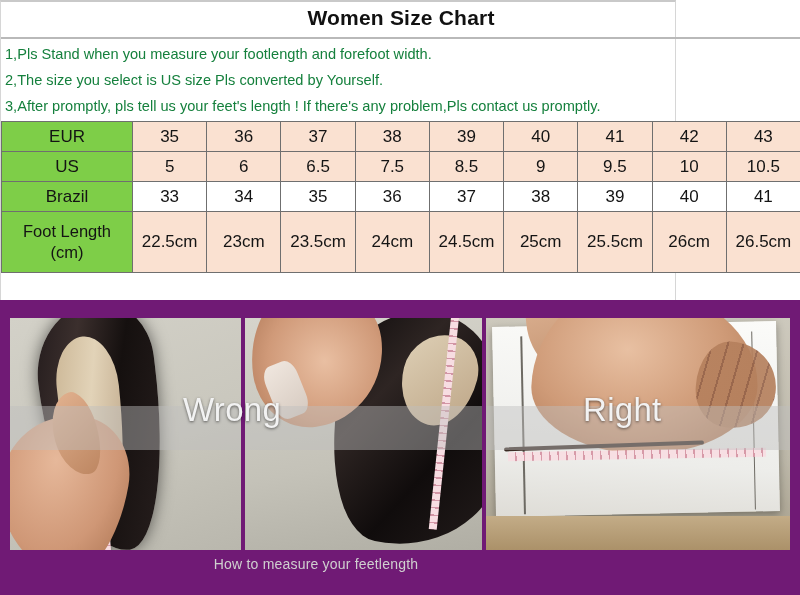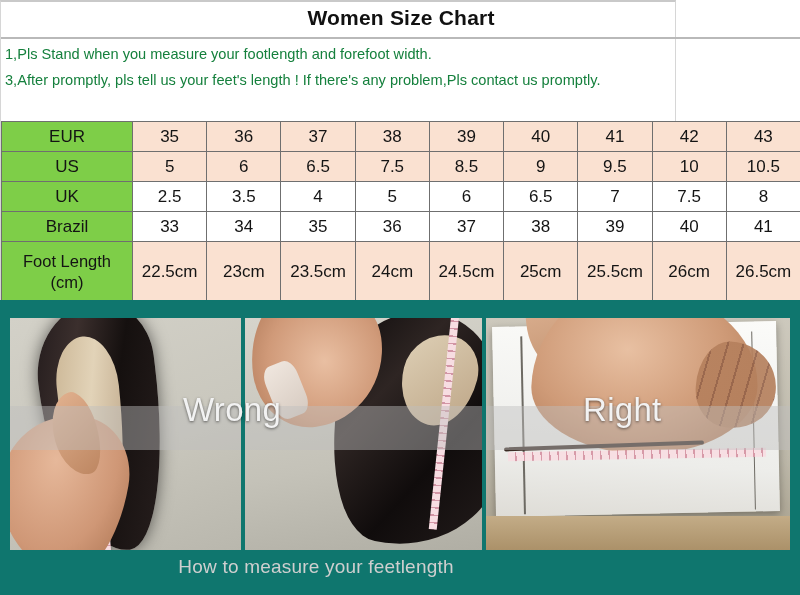--- a/index.html
+++ b/index.html
@@ -101,21 +101,21 @@
   .peach { background: #fae1d1; }
   .plain { background: #ffffff; }
 
   
   .photo-panel {
     position: absolute;
     left: 0;
     top: 300px;
     width: 800px;
     height: 295px;
-    background: #0f766e;
+    background: #701a75;
     overflow: hidden;
   }
   .photo-row {
     position: absolute;
     left: 10px;
     top: 18px;
     width: 780px;
     height: 232px;
     display: flex;
     gap: 4px;
@@ -329,38 +329,39 @@
   }
   .band-label.wrong { left: 183px; }
   .band-label.right { left: 583px; }
 
   .caption {
     position: absolute;
     left: 0;
     top: 256px;
     width: 632px;
     text-align: center;
-    font-size: 19px;
+    font-size: 14px;
     color: #cfcfcf;
     font-family: "Liberation Sans", sans-serif;
     letter-spacing: .2px;
   }
 </style>
 </head>
 <body>
 
 <div id="page">
 
   <div class="card">
 
     <div class="chart-title">Women Size Chart</div>
     <div class="title-rule"></div>
 
     <div class="notes">
       <div class="note-line">1,Pls Stand when you measure your footlength and forefoot width.</div>
+      <div class="note-line">2,The size you select is US size Pls converted by Yourself.</div>
       <div class="note-line">3,After promptly,  pls tell us your feet's length  ! If there's any problem,Pls contact us promptly.</div>
     </div>
 
     <table class="size-table">
       <tbody>
         <tr>
           <td class="lbl">EUR</td>
           <td class="peach">35</td>
           <td class="peach">36</td>
           <td class="peach">37</td>
@@ -375,32 +376,20 @@
           <td class="lbl">US</td>
           <td class="peach">5</td>
           <td class="peach">6</td>
           <td class="peach">6.5</td>
           <td class="peach">7.5</td>
           <td class="peach">8.5</td>
           <td class="peach">9</td>
           <td class="peach">9.5</td>
           <td class="peach">10</td>
           <td class="peach">10.5</td>
-        </tr>
-        <tr>
-          <td class="lbl">UK</td>
-          <td class="plain">2.5</td>
-          <td class="plain">3.5</td>
-          <td class="plain">4</td>
-          <td class="plain">5</td>
-          <td class="plain">6</td>
-          <td class="plain">6.5</td>
-          <td class="plain">7</td>
-          <td class="plain">7.5</td>
-          <td class="plain">8</td>
         </tr>
         <tr>
           <td class="lbl">Brazil</td>
           <td class="plain">33</td>
           <td class="plain">34</td>
           <td class="plain">35</td>
           <td class="plain">36</td>
           <td class="plain">37</td>
           <td class="plain">38</td>
           <td class="plain">39</td>

